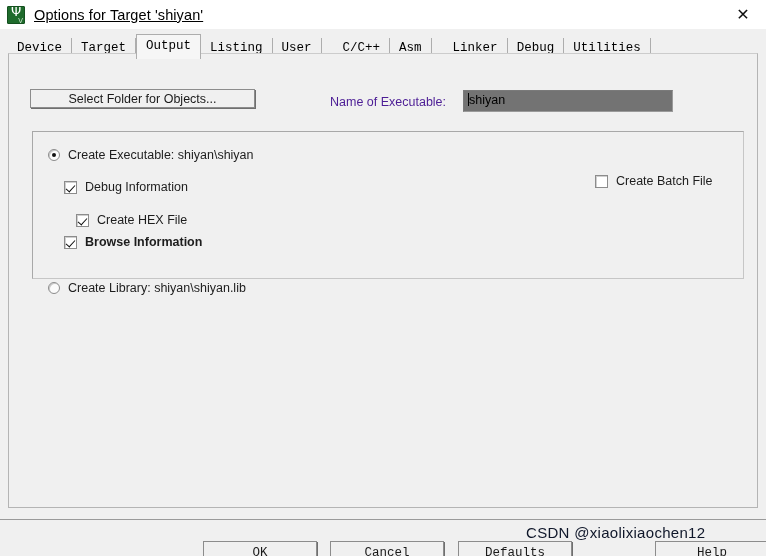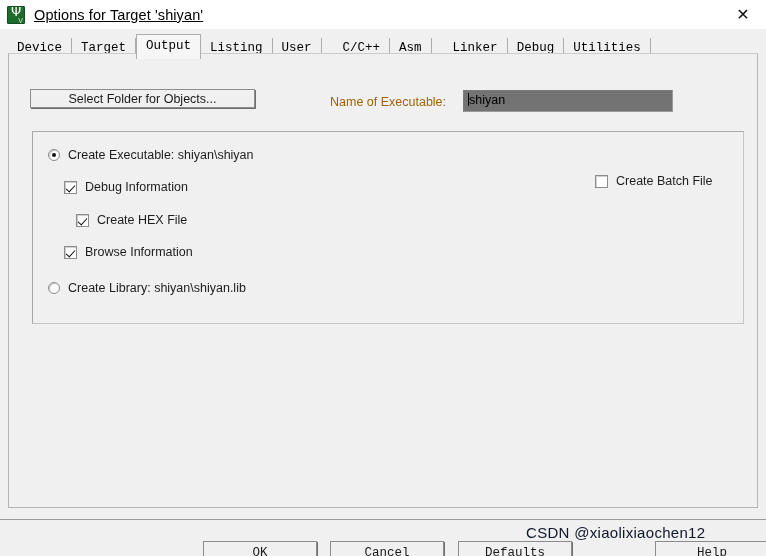--- a/index.html
+++ b/index.html
@@ -142,21 +142,21 @@
   #select-folder-btn {
     left: 30px; top: 89px;
     width: 225px; height: 19px;
     font-size: 12.5px;
   }
 
   #exe-label {
     position: absolute;
     left: 330px; top: 95px;
     font-size: 12.5px;
-    color: #a16207;
+    color: #4c1d95;
     white-space: nowrap;
   }
   #exe-input {
     position: absolute;
     left: 463px; top: 90px;
     width: 210px; height: 22px;
     box-sizing: border-box;
     background: #737373;
     border: 1px solid #9a9a9a;
     border-top-color: #7a7a7a;
@@ -172,21 +172,21 @@
     height: 13px;
     background: #000;
     vertical-align: -2px;
     margin-right: 0px;
   }
 
   
   #groupbox {
     position: absolute;
     left: 32px; top: 131px;
-    width: 712px; height: 193px;
+    width: 712px; height: 148px;
     box-sizing: border-box;
     border: 1px solid #c6c6c6;
     border-top-color: #a8a8a8;
     border-left-color: #a8a8a8;
     background: #f0f0f0;
   }
 
   .radio-row, .check-row {
     position: absolute;
     display: flex;
@@ -322,21 +322,21 @@
   <div class="check-row" style="left:31px; top:48px;">
     <span class="checkbox checked"></span>
     <span>Debug Information</span>
   </div>
 
   <div class="check-row" style="left:43px; top:81px;justify-content:space-between;">
     <span class="checkbox checked"></span>
     <span>Create HEX File</span>
   </div>
 
-  <div class="check-row" style="left:31px; top:113px;">
+  <div class="check-row" style="left:31px; top:103px;font-weight:bold;">
     <span class="checkbox checked"></span>
     <span>Browse Information</span>
   </div>
 
   <div class="radio-row" style="left:15px; top:149px;">
     <span class="radio"></span>
     <span>Create Library:  shiyan\shiyan.lib</span>
   </div>
 
   <div class="check-row" style="left:562px; top:42px;">

